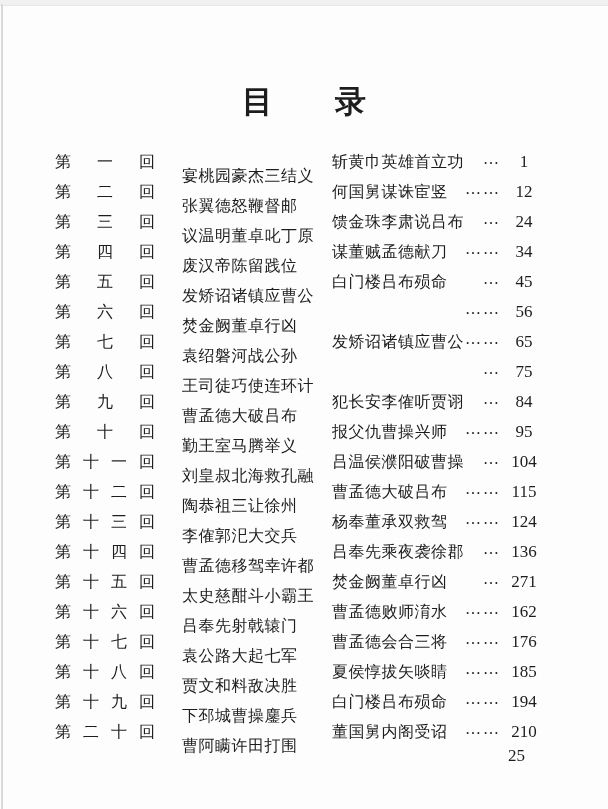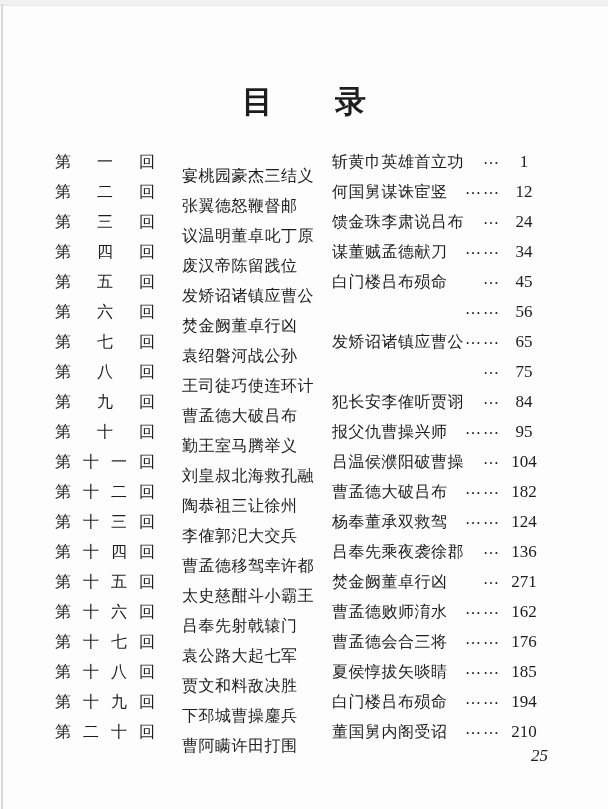--- a/index.html
+++ b/index.html
@@ -89,23 +89,22 @@
     flex: none;
     width: 42px;
     text-align: center;
     font-size: 17px;
   }
   .folio {
     position: absolute;
     top: 746px;
     left: 508px;
     width: 40px;
-    text-align: right;
+    text-align: left;
     font-size: 17px;
-    font-style: italic;
   }
 </style>
 </head>
 <body>
 
 <div class="edge-top"></div>
 <div class="edge-left"></div>
 
 <div class="page-title">
   <span>目</span>
@@ -270,21 +269,21 @@
     <div class="chap">
       <span class="ch">第</span>
       <span class="ch">十</span>
         <span class="ch">二</span>
         <span class="ch">回</span>
     </div>
     <div class="t1">陶恭祖三让徐州</div>
     <div class="t2">曹孟德大破吕布</div>
     <div class="fill">
       <span class="dots">……</span>
-      <span class="pg">182</span>
+      <span class="pg">115</span>
     </div>
   </div>
 
   <div class="toc-row">
     <div class="chap">
       <span class="ch">第</span>
       <span class="ch">十</span>
         <span class="ch">三</span>
         <span class="ch">回</span>
     </div>

